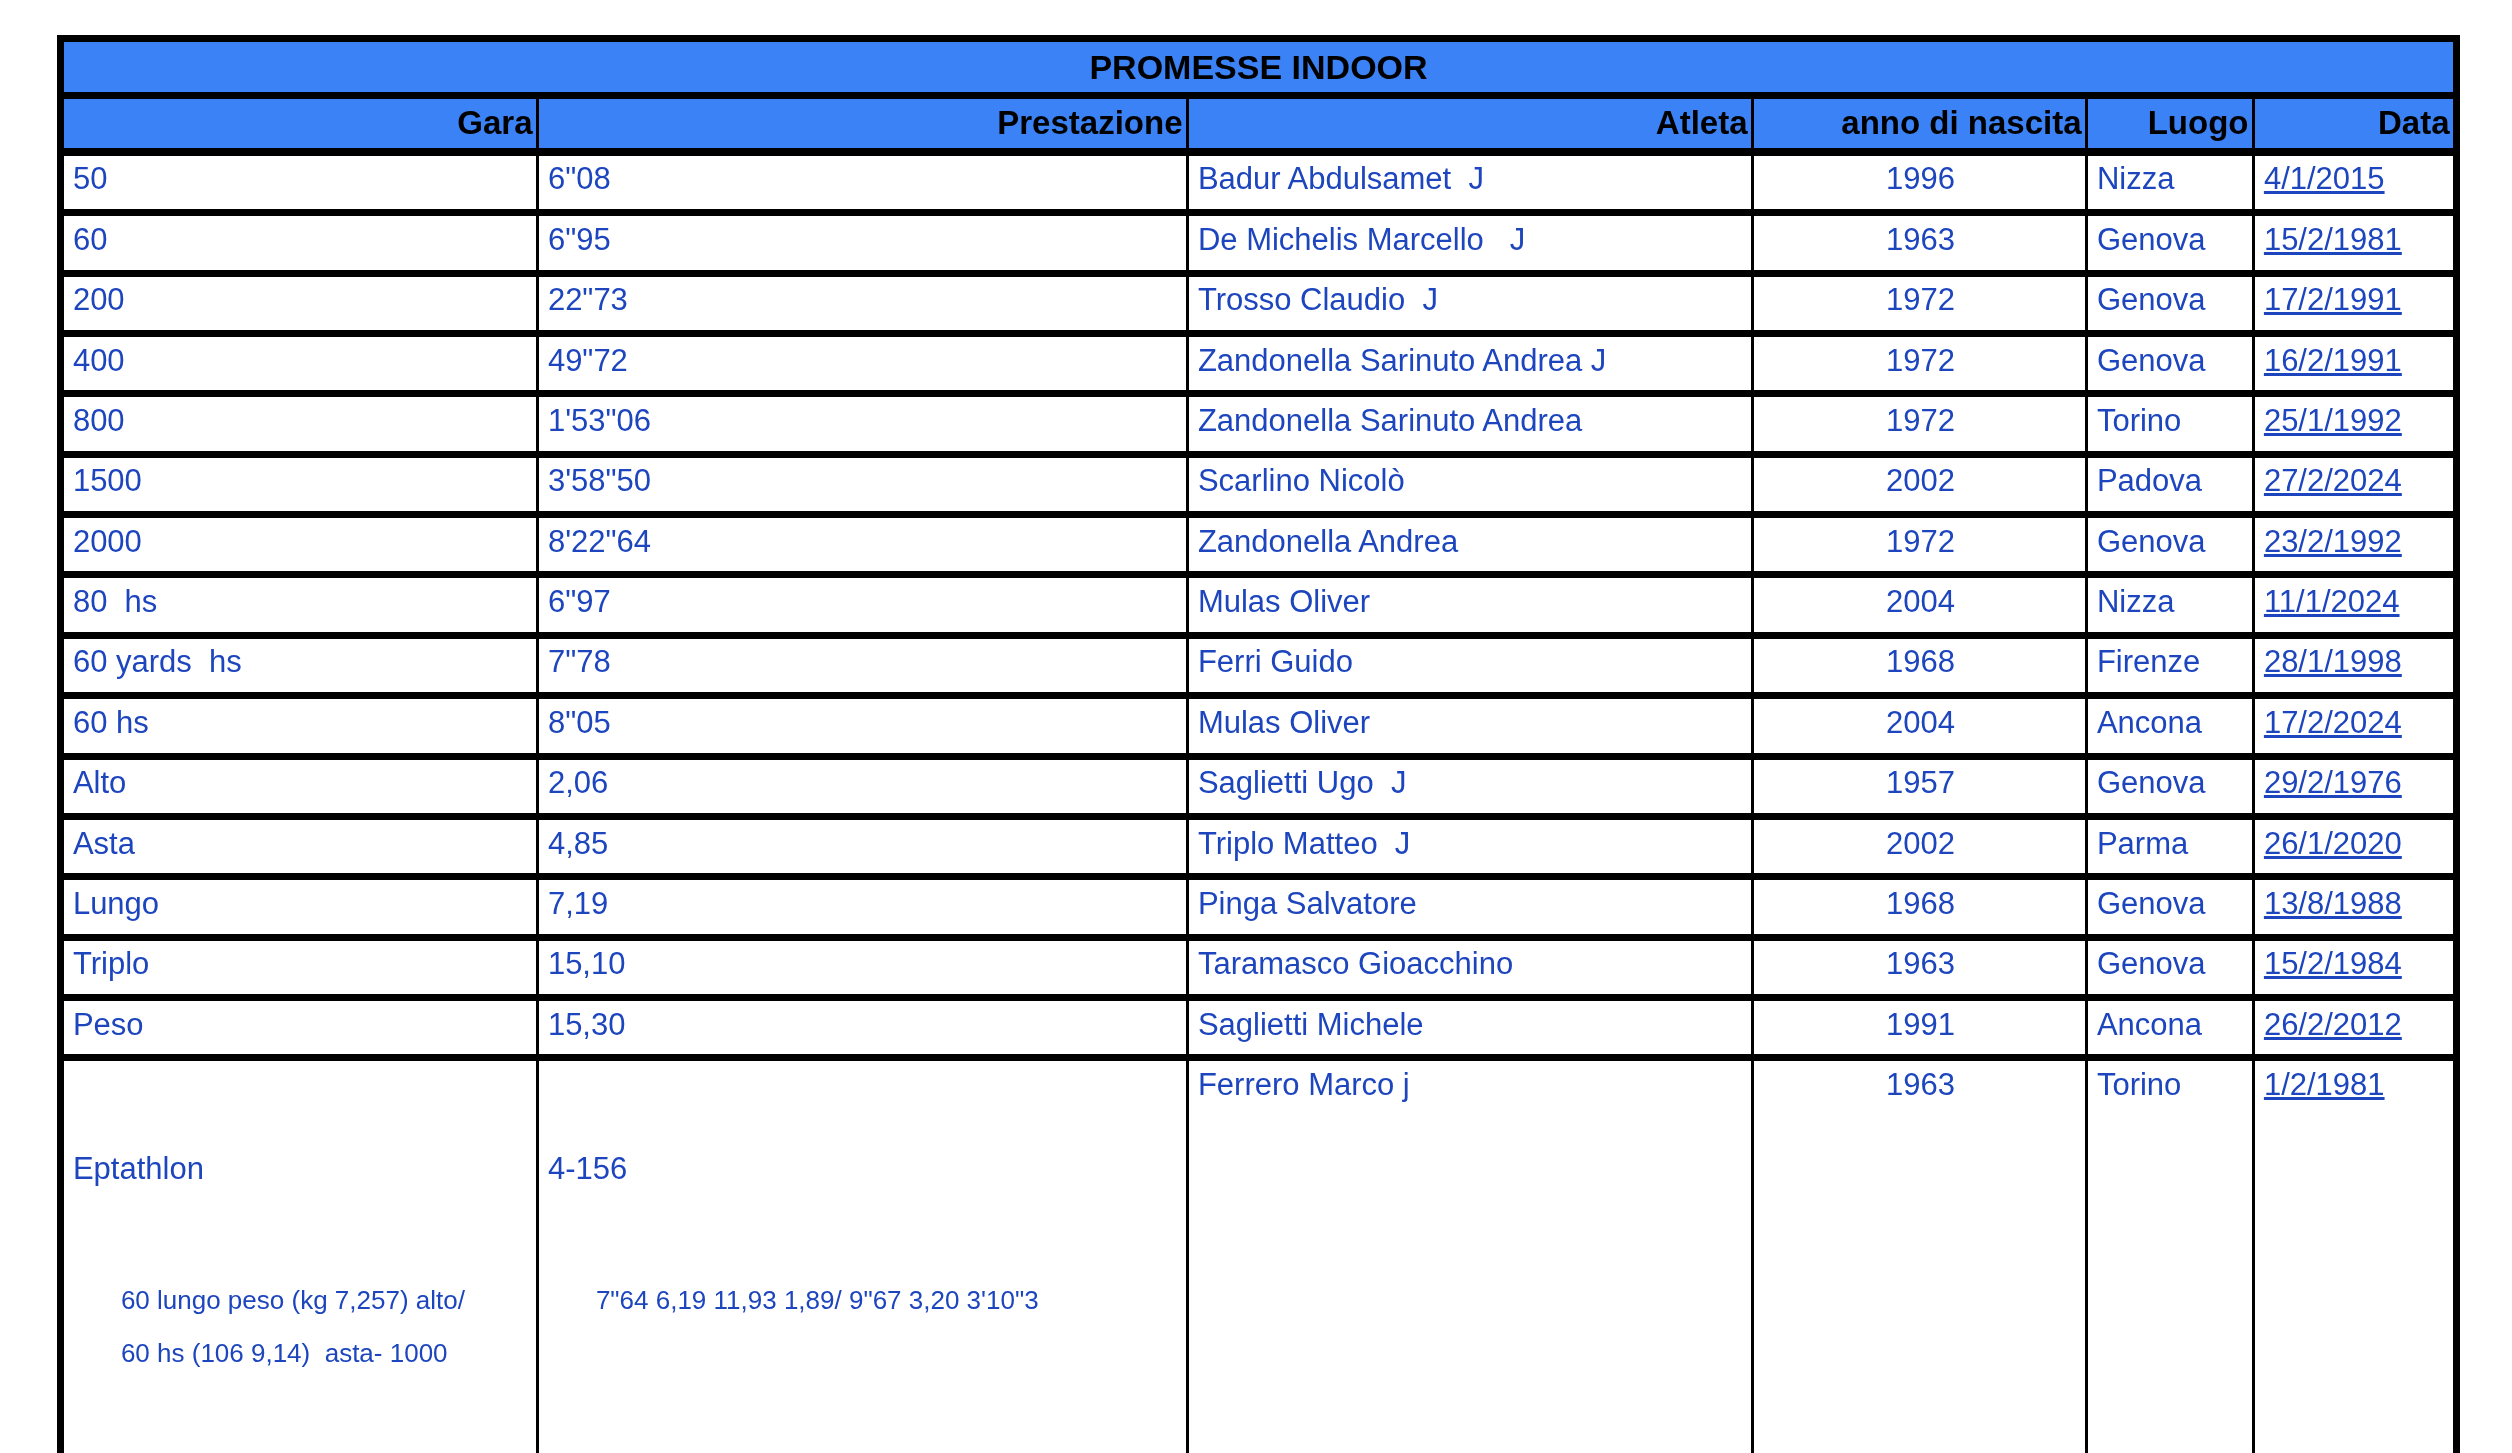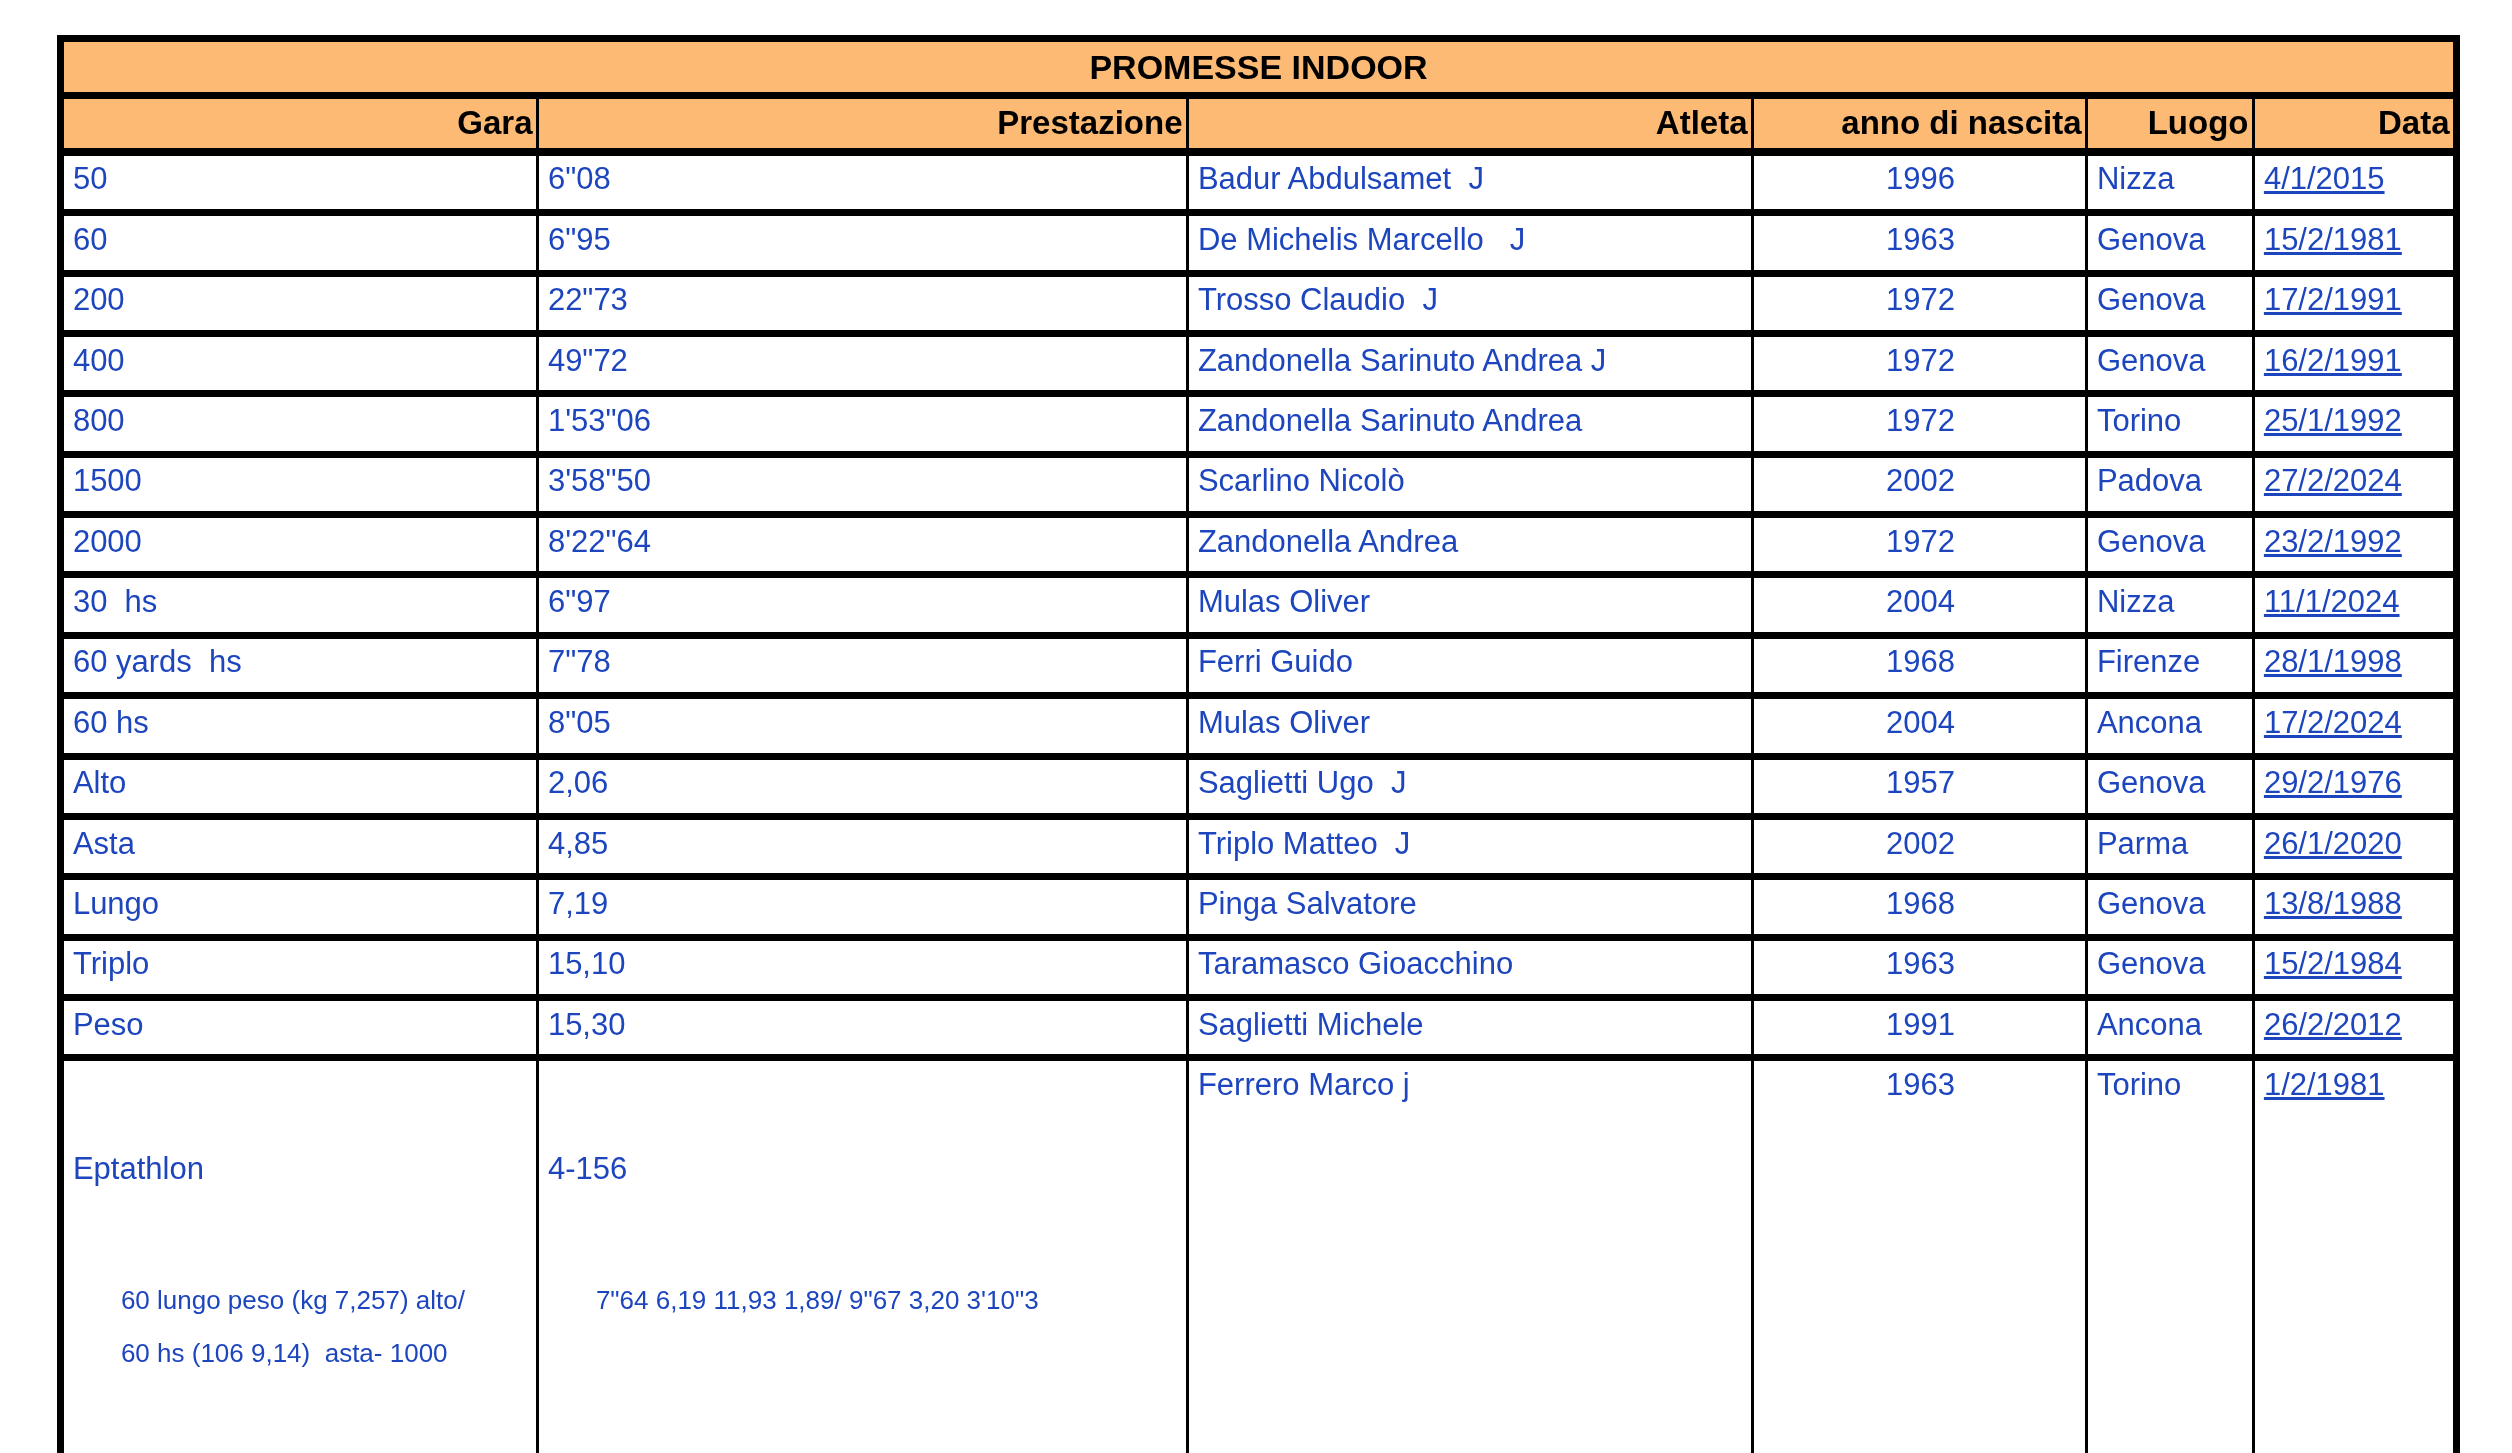--- a/index.html
+++ b/index.html
@@ -26,21 +26,21 @@
 
   th,td{
     border:3.5px solid #000;
     border-top-width:7px;
     border-bottom-width:7px;
     vertical-align:top;
     white-space:pre-wrap;
     overflow:hidden;
   }
   thead th{
-    background:#fdba74;
+    background:#3b82f6;
     color:#000;
     font-weight:bold;
     text-align:center;
     font-size:33px;
     height:48px;
     line-height:46px;
     padding:0.9px 3.5px 0 3.5px;
   }
   th.title-cell{
     font-size:34px;
@@ -142,21 +142,21 @@
       </tr>
       <tr class="normal">
         <td class="gara">2000</td>
         <td class="prest">8'22"64</td>
         <td class="atleta">Zandonella Andrea</td>
         <td class="anno">1972</td>
         <td class="luogo">Genova</td>
         <td class="data">23/2/1992</td>
       </tr>
       <tr class="normal">
-        <td class="gara">30  hs</td>
+        <td class="gara">80  hs</td>
         <td class="prest">6"97</td>
         <td class="atleta">Mulas Oliver</td>
         <td class="anno">2004</td>
         <td class="luogo">Nizza</td>
         <td class="data">11/1/2024</td>
       </tr>
       <tr class="normal">
         <td class="gara">60 yards  hs</td>
         <td class="prest">7"78</td>
         <td class="atleta">Ferri Guido</td>

